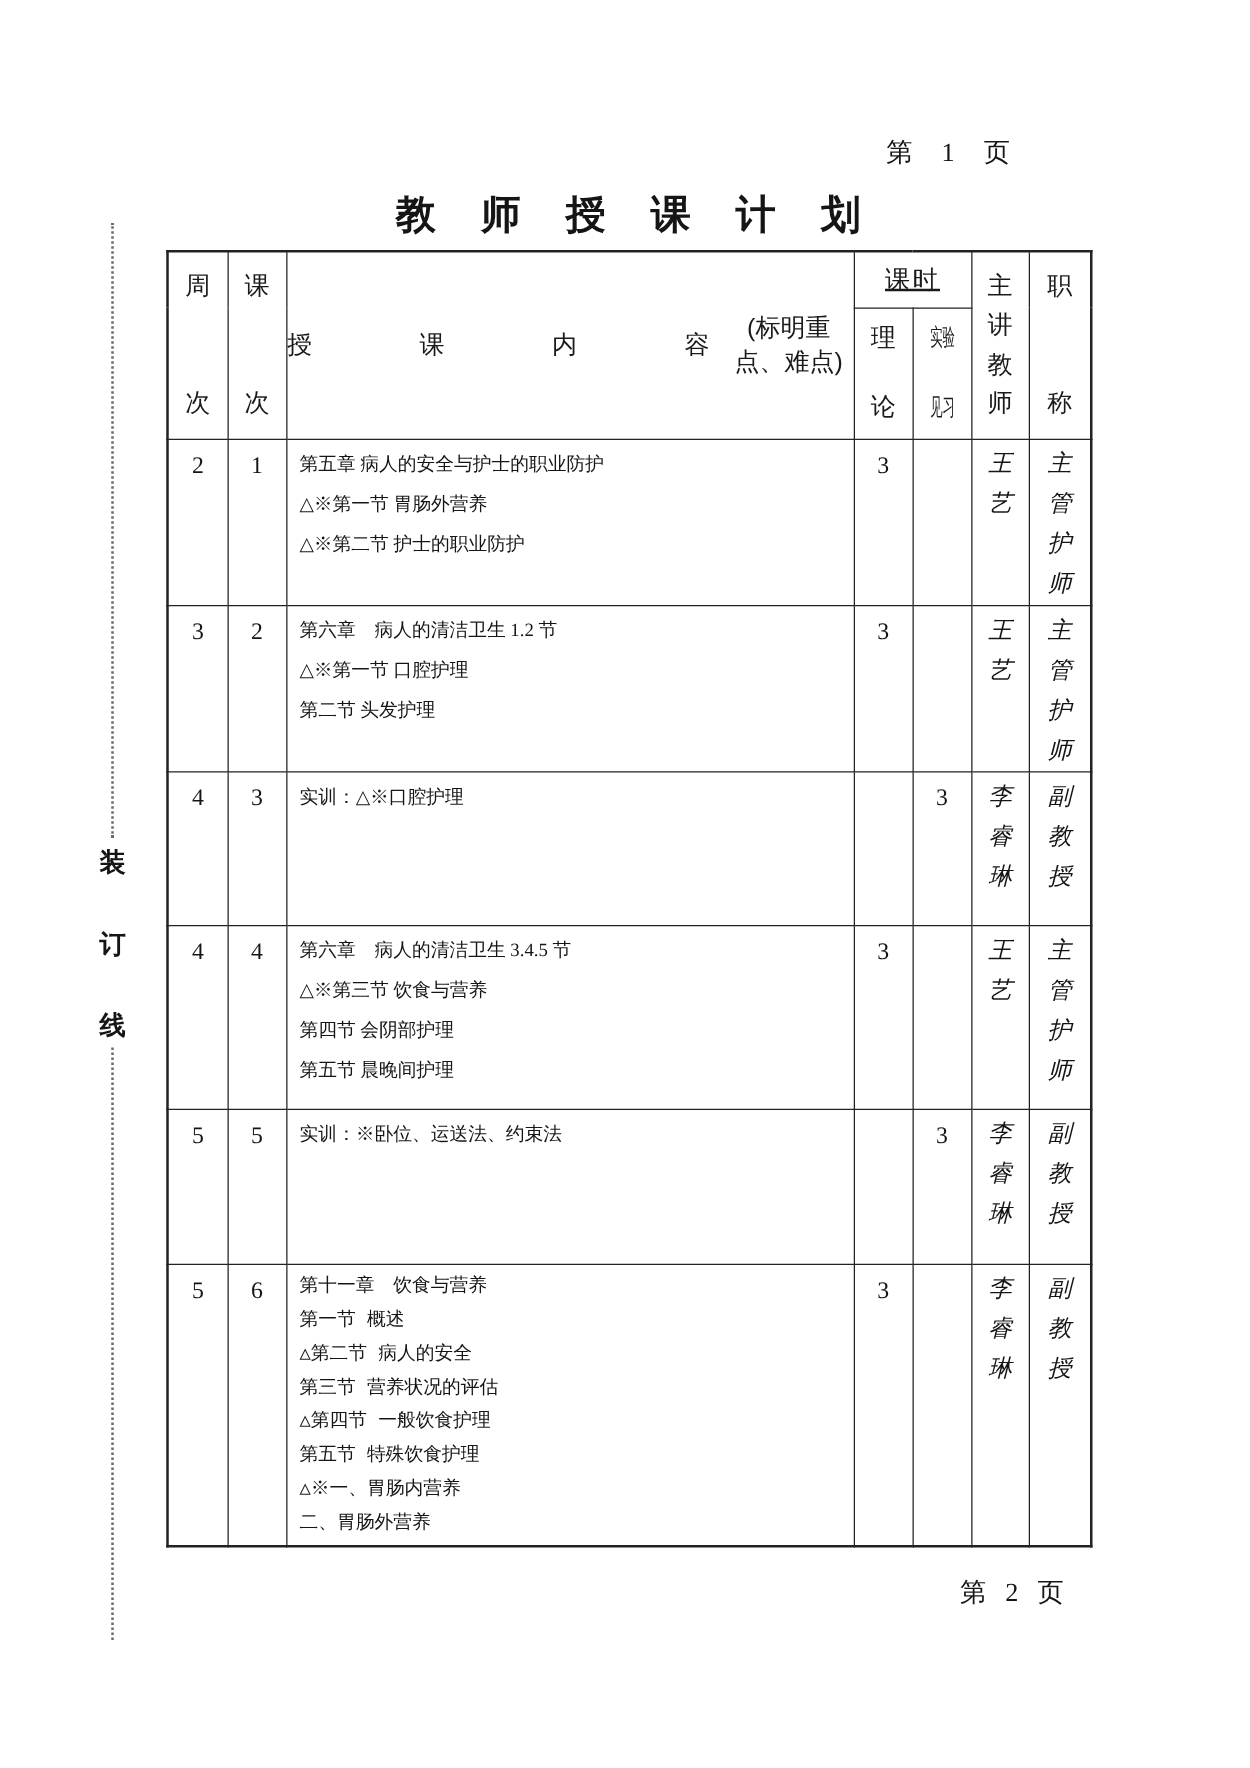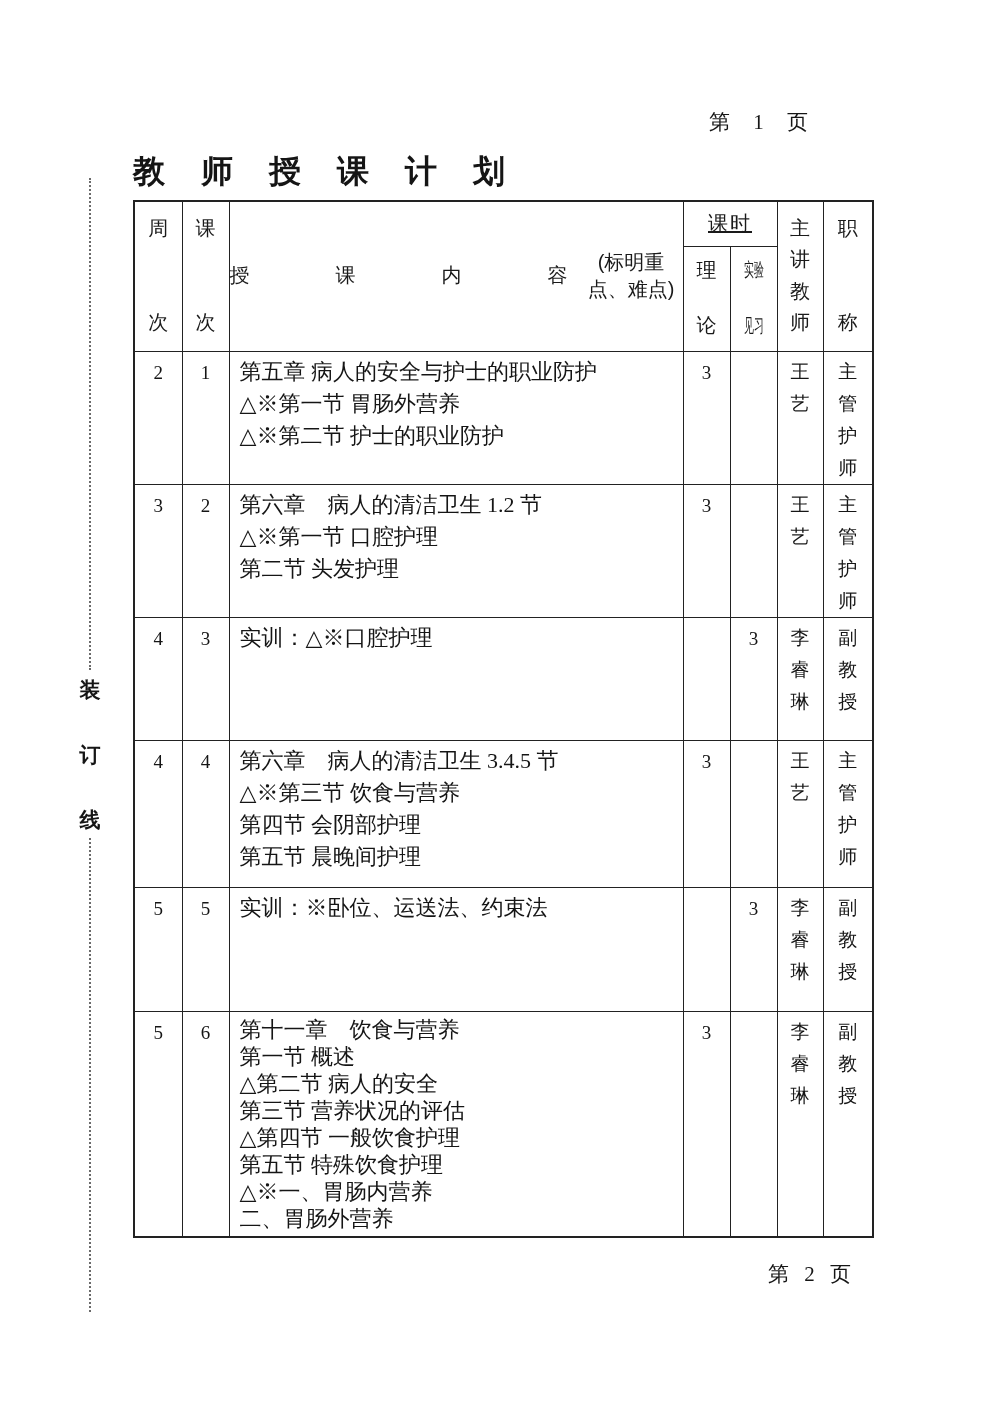--- a/index.html
+++ b/index.html
@@ -11,44 +11,44 @@
   
   .bind-seg{position:absolute;left:89px;width:0;border-left:2px dotted #6a6a6a;}
   .seg-top{top:178px;height:492px;}
   .seg-bottom{top:838px;height:474px;}
   .bind-char{position:absolute;left:74px;width:32px;text-align:center;
     font-size:21px;font-weight:bold;}
   
   .page-label{position:absolute;font-size:21px;white-space:pre;}
   .page-top{top:108px;left:709px;letter-spacing:9px;}
   .page-bottom{top:1260px;left:768px;letter-spacing:5px;text-align:right;}
-  .doc-title{position:absolute;left:133px;top:150px;width:739px;}
+  .doc-title{position:absolute;left:133px;top:150px;width:739px;text-align:center;}
   .title-spread{font-weight:bold;font-size:32px;letter-spacing:36px;margin-right:-36px;white-space:nowrap;}
   
   table{position:absolute;left:133px;top:200px;border-collapse:collapse;
     table-layout:fixed;border:2.5px solid #222;}
   th,td{border:1.5px solid #222;padding:0;vertical-align:top;}
   th{font-family:"Liberation Sans","DejaVu Sans",sans-serif;font-weight:normal;
     font-size:20px;color:#1a1a1a;}
   .vjust{display:flex;flex-direction:column;justify-content:space-between;
     align-items:center;box-sizing:border-box;}
   .hfull{height:147px;padding:13px 0;}
   .hsub{height:102px;padding:10px 0;}
   .hours-head{height:42px;display:flex;align-items:center;justify-content:center;letter-spacing:2px;text-decoration:underline;}
   .content-head{height:147px;display:flex;flex-direction:row;justify-content:center;
     align-items:center;gap:12px;}
   .spread{letter-spacing:86px;margin-right:-86px;white-space:nowrap;}
   .squeeze{display:inline-block;transform:scaleX(0.52);white-space:nowrap;font-size:19px;}
   .num{text-align:center;padding-top:5px;font-size:19px;line-height:31px;}
-  .content{padding:4px 6px 0 10px;font-size:22px;}
+  .content{padding:4px 6px 0 10px;font-size:15px;}
   .cline{line-height:32px;white-space:pre-wrap;}
-  .tight .cline{line-height:27px;}
+  .tight .cline{line-height:27px;font-family:Liberation Mono, monospace;}
   .vname{text-align:center;}
   .vtext{width:22px;margin:4px auto 0;word-break:break-all;line-height:32px;
-    font-size:19px;text-align:center;}
+    font-size:19px;text-align:center;font-style:italic;}
 </style>
 </head>
 <body>
 
 <div class="bind-seg seg-top"></div>
 <div class="bind-char" style="top:676px">装</div>
 <div class="bind-char" style="top:741px">订</div>
 <div class="bind-char" style="top:806px">线</div>
 <div class="bind-seg seg-bottom"></div>
 

